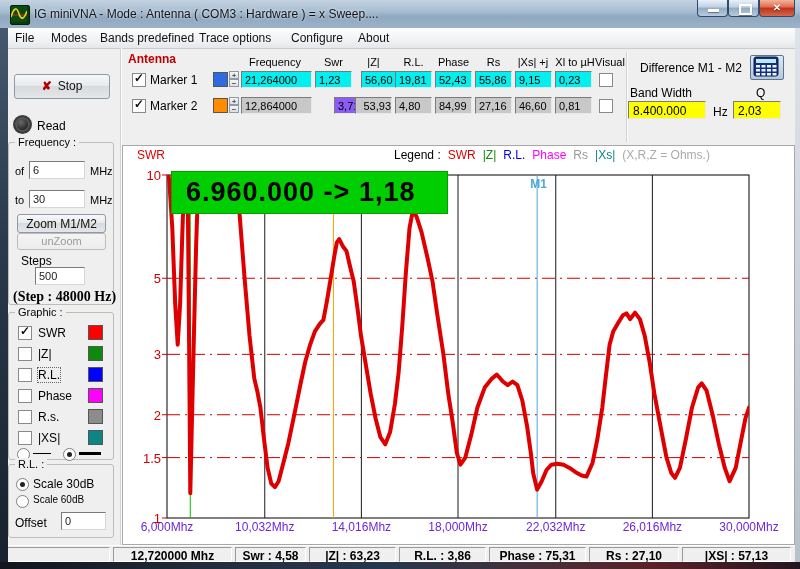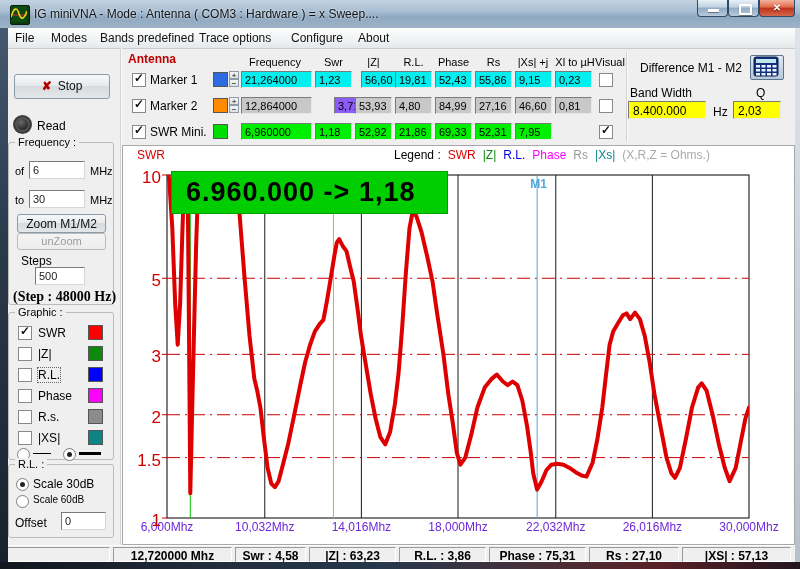--- a/index.html
+++ b/index.html
@@ -69,21 +69,21 @@
     border:1px solid #7a7a7a;border-right-color:#e8e8e8;border-bottom-color:#e8e8e8;
     font-size:12px;padding:2px 0 0 4px;}
   .sep-v{position:absolute;width:1px;background:#d2d2d2;border-right:1px solid #fbfbfb;}
   
   .chart-panel{position:absolute;left:122px;top:145px;width:673px;height:400px;background:#fff;
     border:1px solid #a8a8a8;box-sizing:border-box;}
   .trace-label{position:absolute;left:14px;top:2px;color:#e00000;font-size:12px;}
   .legend{position:absolute;left:271px;top:2px;white-space:nowrap;font-size:12px;}
   .legend span{margin-right:7px;}
   .xlab{position:absolute;width:62px;text-align:center;font-size:12px;color:#6d28d9;}
-  .ylab{position:absolute;width:30px;text-align:right;font-size:17px;color:#d00000;}
+  .ylab{position:absolute;width:30px;text-align:right;font-size:13px;color:#d00000;}
   .mlab{position:absolute;font-size:12px;font-weight:bold;}
   .info-box{position:absolute;left:48px;top:25px;width:277px;height:43px;
     border:1px solid #00a000;box-sizing:border-box;color:#000;
     font-size:27px;font-weight:bold;line-height:41px;padding-left:14px;white-space:nowrap;
     letter-spacing:1px;}
   
   .statusbar{position:absolute;left:0;top:545px;width:800px;height:17px;background:#EFEFEF;
     border-top:1px solid #fff;}
   .seg{position:absolute;top:1px;height:15px;box-sizing:border-box;
     border:1px solid #9a9a9a;border-right-color:#fff;border-bottom-color:#fff;
@@ -222,42 +222,29 @@
   <div class="abs" style="left:0;top:49px;width:503px;height:17px">
     <span class="cb checked" style="left:10px;top:2px"></span>
     <span class="lbl" style="left:28px;top:2px;font-size:12px">Marker 2</span>
     <span class="swatch" style="left: 91px; top: 1px; background: rgb(255, 140, 0);"></span>
     <span class="spinner" style="left:107px;top:0">
         <i class="up">+</i>
         <i class="dn">−</i>
       </span>
     <span class="vfield" style="left: 119px; width: 71px; background: rgb(200, 200, 200);">12,864000</span>
     <span class="vfield" style="left: 193px; width: 37px; background: #8b5cf6; margin-left: 19px;">3,71</span>
-    <span class="vfield" style="left: 233px; width: 37px; background: rgb(200, 200, 200);">53,93</span>
+    <span class="vfield" style="left: 233px; width: 37px; background: rgb(200, 200, 200); text-align: right;">53,93</span>
     <span class="vfield" style="left: 273px; width: 37px; background: rgb(200, 200, 200);">4,80</span>
     <span class="vfield" style="left: 313px; width: 37px; background: rgb(200, 200, 200);">84,99</span>
     <span class="vfield" style="left: 353px; width: 37px; background: rgb(200, 200, 200);">27,16</span>
     <span class="vfield" style="left: 393px; width: 37px; background: rgb(200, 200, 200);">46,60</span>
     <span class="vfield" style="left: 433px; width: 37px; background: rgb(200, 200, 200);">0,81</span>
     <span class="cb" style="left:477px;top:2px"></span>
   </div>
 
-  <div class="abs" style="left:0;top:75px;width:503px;height:17px">
-    <span class="cb checked" style="left:10px;top:2px"></span>
-    <span class="lbl" style="left:28px;top:2px;font-size:12px">SWR Mini.</span>
-    <span class="swatch" style="left: 91px; top: 1px; background: rgb(0, 221, 0);"></span>
-    <span class="vfield" style="left: 119px; width: 71px; background: rgb(0, 238, 0);">6,960000</span>
-    <span class="vfield" style="left: 193px; width: 37px; background: rgb(0, 238, 0);">1,18</span>
-    <span class="vfield" style="left: 233px; width: 37px; background: rgb(0, 238, 0);">52,92</span>
-    <span class="vfield" style="left: 273px; width: 37px; background: rgb(0, 238, 0);">21,86</span>
-    <span class="vfield" style="left: 313px; width: 37px; background: rgb(0, 238, 0);">69,33</span>
-    <span class="vfield" style="left: 353px; width: 37px; background: rgb(0, 238, 0);">52,31</span>
-    <span class="vfield" style="left: 393px; width: 37px; background: rgb(0, 238, 0);">7,95</span>
-    <span class="cb checked" style="left:477px;top:2px"></span>
-  </div>
 </div>
 
 <div class="sep-v" style="left:626px;top:52px;height:90px"></div>
 
 <div class="abs" style="left:628px;top:48px;width:167px;height:97px">
   <span class="lbl" style="left:12px;top:13px;font-size:12px">Difference M1 - M2</span>
   <div class="calcbtn" style="left:122px;top:7px">
     <svg width="30" height="21" viewBox="0 0 30 21">
       <rect x="3" y="1" width="24" height="19" rx="2" fill="#12307c" stroke="#0a1d4e"></rect>
       <rect x="5" y="3" width="20" height="4" fill="#bfe8e8"></rect>

